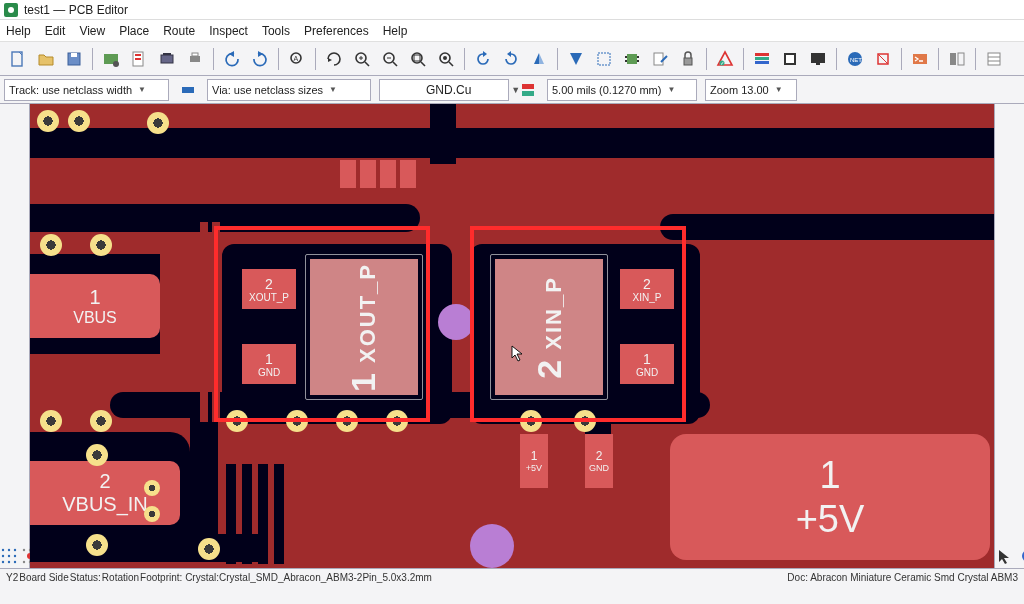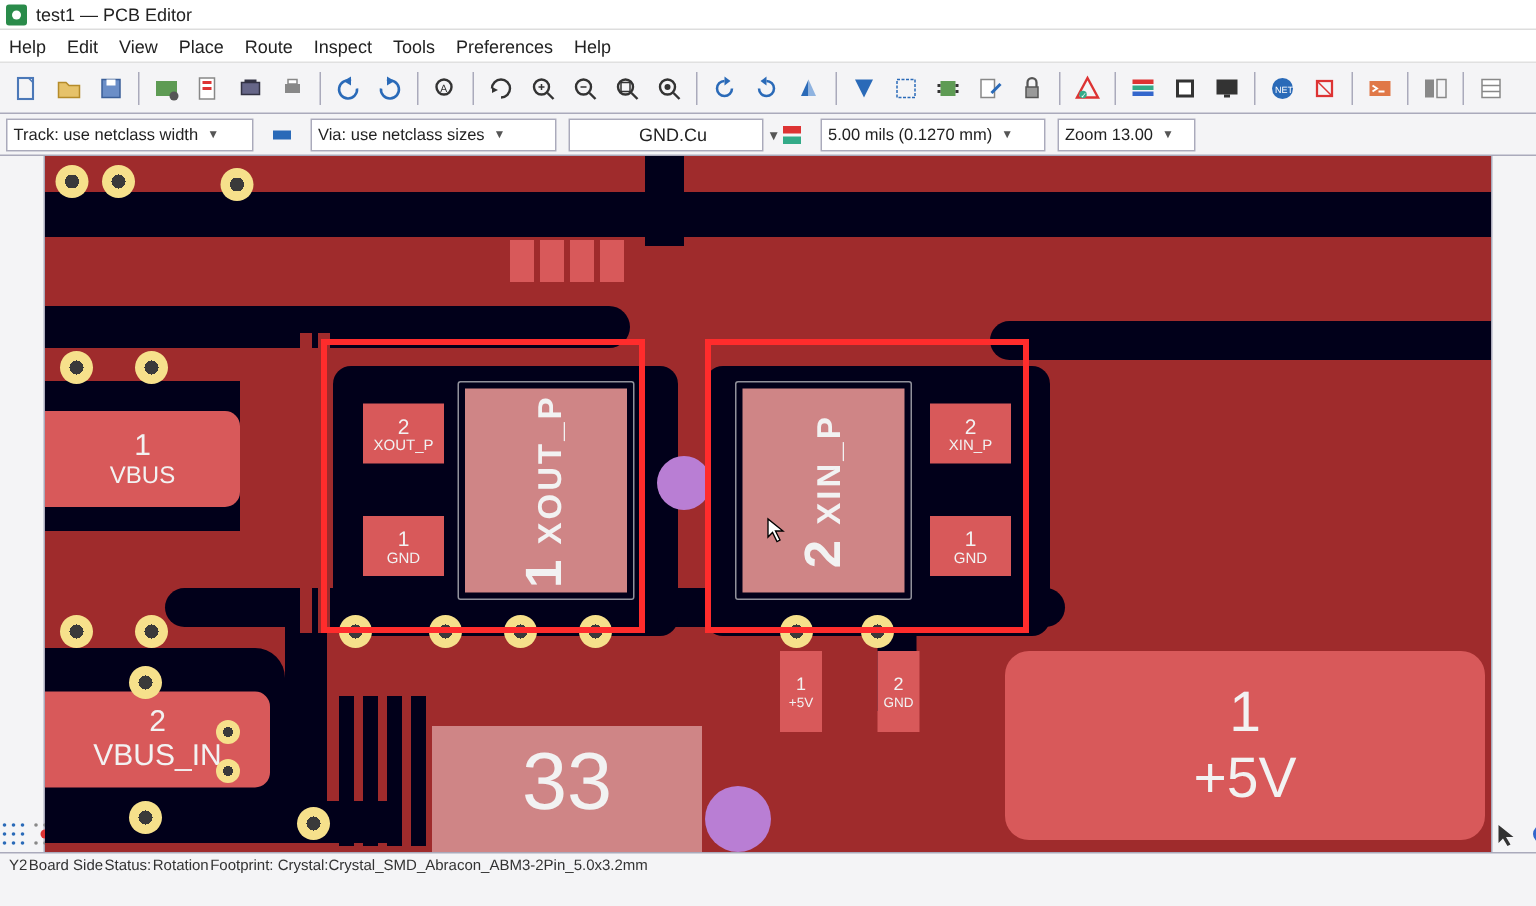--- a/index.html
+++ b/index.html
@@ -533,23 +533,20 @@
       <div class="smd" style="left:0px;top:170px;width:130px;height:64px;flex-direction:column;border-radius:0 10px 10px 0">
         <span class="pad-label" style="position:static;font-size:20px">1</span>
         <span class="pad-label" style="position:static;font-size:16px">VBUS</span>
       </div>
 
       <div class="smd" style="left:0px;top:357px;width:150px;height:64px;flex-direction:column;border-radius:0 10px 10px 0">
         <span class="pad-label" style="position:static;font-size:20px">2</span>
         <span class="pad-label" style="position:static;font-size:20px">VBUS_IN</span>
       </div>
 
-      <div class="compbox" style="left:258px;top:380px;width:180px;height:90px;align-items:flex-start;justify-content:center">
-        <span class="big-silk huge" style="position:static;margin-top:6px;font-size:54px">33</span>
-      </div>
 
       <div class="copper-gap" style="left:196px;top:360px;width:10px;height:100px"></div>
       <div class="copper-gap" style="left:212px;top:360px;width:10px;height:100px"></div>
       <div class="copper-gap" style="left:228px;top:360px;width:10px;height:100px"></div>
       <div class="copper-gap" style="left:244px;top:360px;width:10px;height:100px"></div>
 
       <div class="smd" style="left:640px;top:330px;width:320px;height:126px;flex-direction:column;border-radius:16px">
         <span class="pad-label" style="position:static;font-size:38px;line-height:44px">1</span>
         <span class="pad-label" style="position:static;font-size:38px;line-height:44px">+5V</span>
       </div>
@@ -731,13 +728,16 @@
   <div class="col">
       <span class="lbl">Status:</span>
       <span></span>
     </div>
   <div class="col">
       <span class="lbl">Rotation</span>
     </div>
   <div class="col" style="flex:1">
       <span class="lbl">Footprint: Crystal:Crystal_SMD_Abracon_ABM3-2Pin_5.0x3.2mm</span>
     </div>
+  <div class="col">
+      <span class="lbl">Doc: Abracon Miniature Ceramic Smd Crystal ABM3</span>
+    </div>
 </div>
 
 </body></html>

